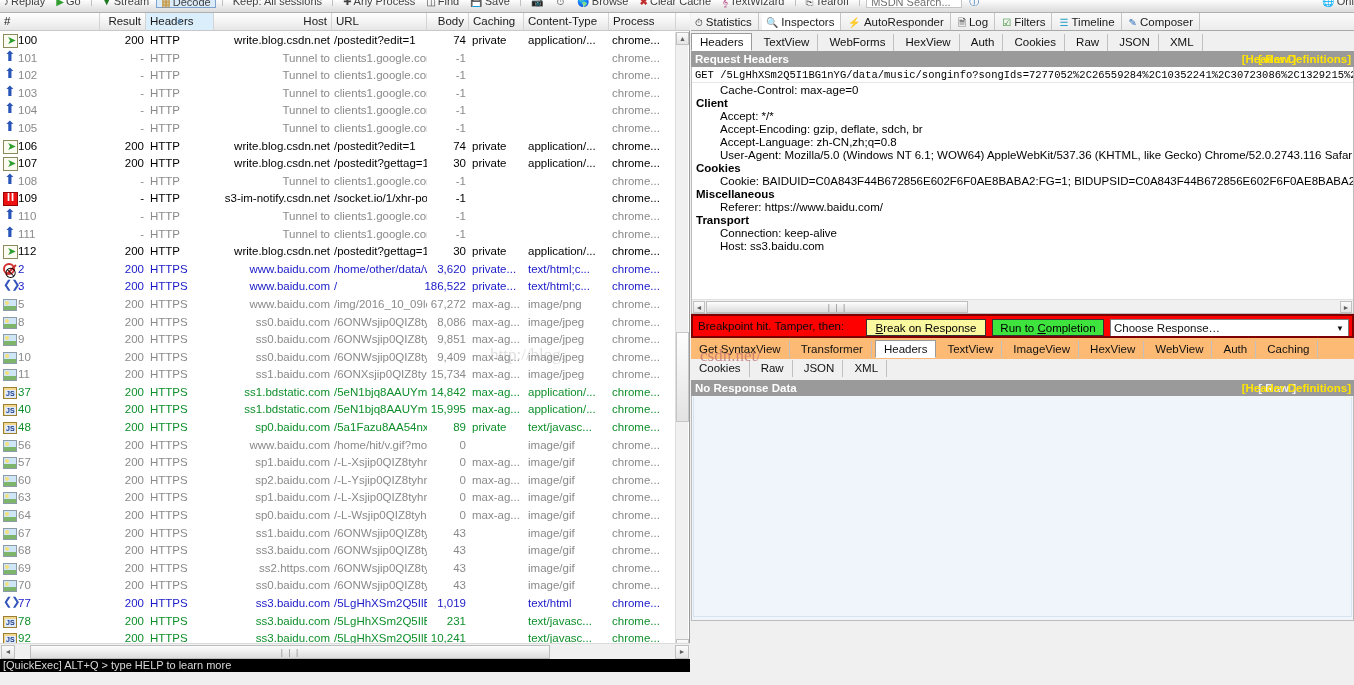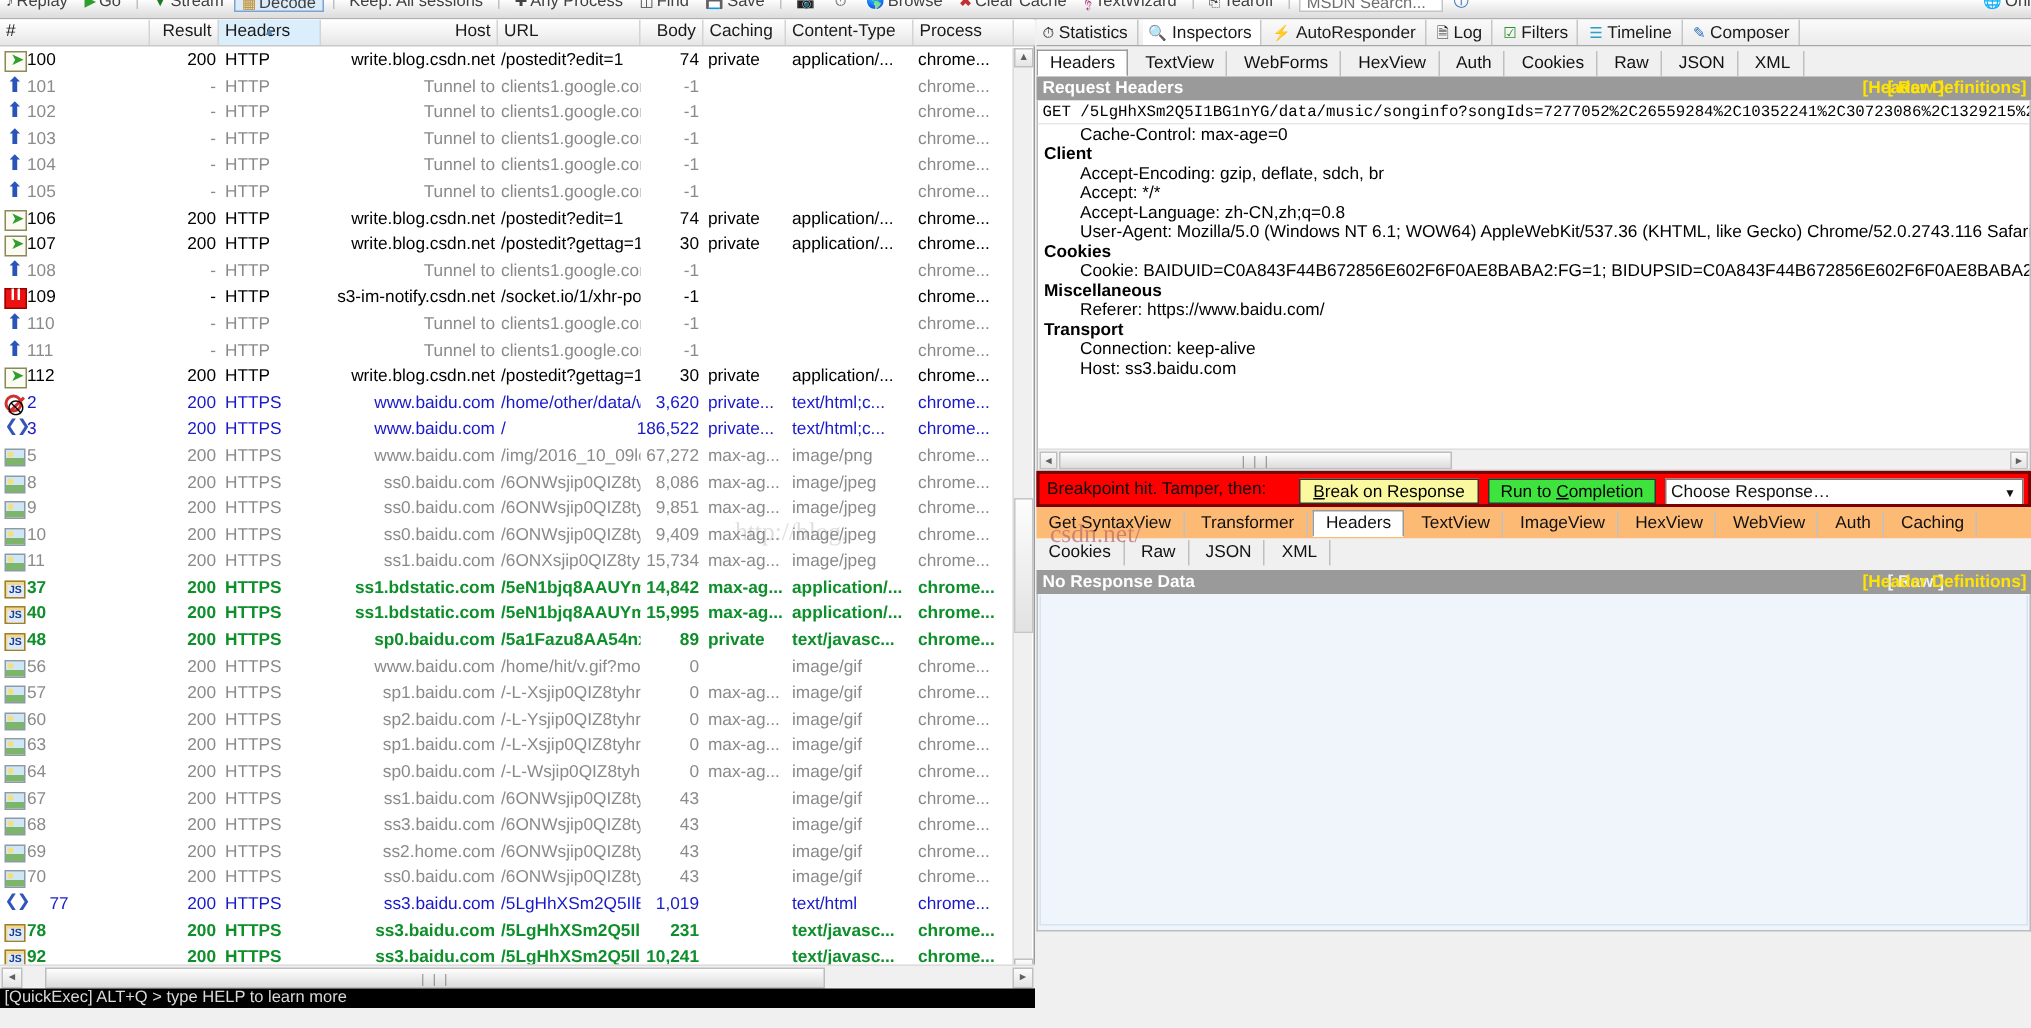--- a/index.html
+++ b/index.html
@@ -141,21 +141,21 @@
   .ico.js:after {
     content: "JS"; position: absolute; left: 1px; top: 2px;
     font-size: 7px; font-weight: bold; color: #1a3e8f;
     background: #dfe9f8; padding: 0 1px; line-height: 8px;
   }
 
   
   .c-black { color: #000; }
   .c-gray  { color: #8a8a8a; }
   .c-blue  { color: #1919c8; }
-  .c-green { color: #0e8f2b; font-weight: bold; }
+  .c-green { color: #0e8f2b; }
 
   
   #lvscroll {
     position: absolute; right: 1px; top: 19px; width: 13px; height: 620px;
     background: #f0f0f0; border-left: 1px solid #dcdcdc;
   }
   .sbtn {
     position: absolute; left: 0; width: 13px; height: 13px;
     background: linear-gradient(#fbfbfb, #e4e4e4);
     border: 1px solid #c0c0c0; text-align: center; line-height: 11px;
@@ -723,42 +723,42 @@
           <span class="cell c-gray r" style="left: 424px; width: 42px;">43</span>
           <span class="cell c-gray" style="left: 472px; width: 52px;"></span>
           <span class="cell c-gray" style="left: 528px; width: 82px;">image/gif</span>
           <span class="cell c-gray" style="left: 612px; width: 64px;">chrome...</span>
         </div>
         <div class="row">
           <span class="ico img"></span>
           <span class="cell c-gray" style="left: 18px; width: 82px;">69</span>
           <span class="cell c-gray r" style="left: 100px; width: 44px;">200</span>
           <span class="cell c-gray" style="left: 150px; width: 64px;">HTTPS</span>
-          <span class="cell c-gray r" style="left: 214px; width: 116px;">ss2.home.com</span>
+          <span class="cell c-gray r" style="left: 214px; width: 116px;">ss2.https.com</span>
           <span class="cell c-gray" style="left: 334px; width: 93px;">/6ONWsjip0QIZ8tyhnq/ps...</span>
           <span class="cell c-gray r" style="left: 424px; width: 42px;">43</span>
           <span class="cell c-gray" style="left: 472px; width: 52px;"></span>
           <span class="cell c-gray" style="left: 528px; width: 82px;">image/gif</span>
           <span class="cell c-gray" style="left: 612px; width: 64px;">chrome...</span>
         </div>
         <div class="row">
           <span class="ico img"></span>
           <span class="cell c-gray" style="left: 18px; width: 82px;">70</span>
           <span class="cell c-gray r" style="left: 100px; width: 44px;">200</span>
           <span class="cell c-gray" style="left: 150px; width: 64px;">HTTPS</span>
           <span class="cell c-gray r" style="left: 214px; width: 116px;">ss0.baidu.com</span>
           <span class="cell c-gray" style="left: 334px; width: 93px;">/6ONWsjip0QIZ8tyhnq/ps...</span>
           <span class="cell c-gray r" style="left: 424px; width: 42px;">43</span>
           <span class="cell c-gray" style="left: 472px; width: 52px;"></span>
           <span class="cell c-gray" style="left: 528px; width: 82px;">image/gif</span>
           <span class="cell c-gray" style="left: 612px; width: 64px;">chrome...</span>
         </div>
         <div class="row">
           <span class="ico html"></span>
-          <span class="cell c-blue" style="left: 18px; width: 82px; margin-left: 15px;">77</span>
+          <span class="cell c-blue" style="left: 18px; width: 82px;">77</span>
           <span class="cell c-blue r" style="left: 100px; width: 44px;">200</span>
           <span class="cell c-blue" style="left: 150px; width: 64px;">HTTPS</span>
           <span class="cell c-blue r" style="left: 214px; width: 116px;">ss3.baidu.com</span>
           <span class="cell c-blue" style="left: 334px; width: 93px;">/5LgHhXSm2Q5IlBGlnYG/d...</span>
           <span class="cell c-blue r" style="left: 424px; width: 42px;">1,019</span>
           <span class="cell c-blue" style="left: 472px; width: 52px;"></span>
           <span class="cell c-blue" style="left: 528px; width: 82px;">text/html</span>
           <span class="cell c-blue" style="left: 612px; width: 64px;">chrome...</span>
         </div>
         <div class="row">
@@ -844,22 +844,22 @@
       <span>Request Headers</span>
       <span class="rawlink">[ Raw ]</span>
       <span class="hdlink">[Header Definitions]</span>
     </div>
 
     <div id="reqbody">
       <div id="getline">GET /5LgHhXSm2Q5I1BG1nYG/data/music/songinfo?songIds=7277052%2C26559284%2C10352241%2C30723086%2C1329215%2C3</div>
       <div id="hdrtree">
           <div class="hitem">Cache-Control: max-age=0</div>
           <div class="hgroup">Client</div>
+          <div class="hitem">Accept: */*</div>
           <div class="hitem">Accept-Encoding: gzip, deflate, sdch, br</div>
-          <div class="hitem">Accept: */*</div>
           <div class="hitem">Accept-Language: zh-CN,zh;q=0.8</div>
           <div class="hitem">User-Agent: Mozilla/5.0 (Windows NT 6.1; WOW64) AppleWebKit/537.36 (KHTML, like Gecko) Chrome/52.0.2743.116 Safari/537.3</div>
           <div class="hgroup">Cookies</div>
           <div class="hitem">Cookie: BAIDUID=C0A843F44B672856E602F6F0AE8BABA2:FG=1; BIDUPSID=C0A843F44B672856E602F6F0AE8BABA2; PSTM=14</div>
           <div class="hgroup">Miscellaneous</div>
           <div class="hitem">Referer: https://www.baidu.com/</div>
           <div class="hgroup">Transport</div>
           <div class="hitem">Connection: keep-alive</div>
           <div class="hitem">Host: ss3.baidu.com</div>
         </div>

